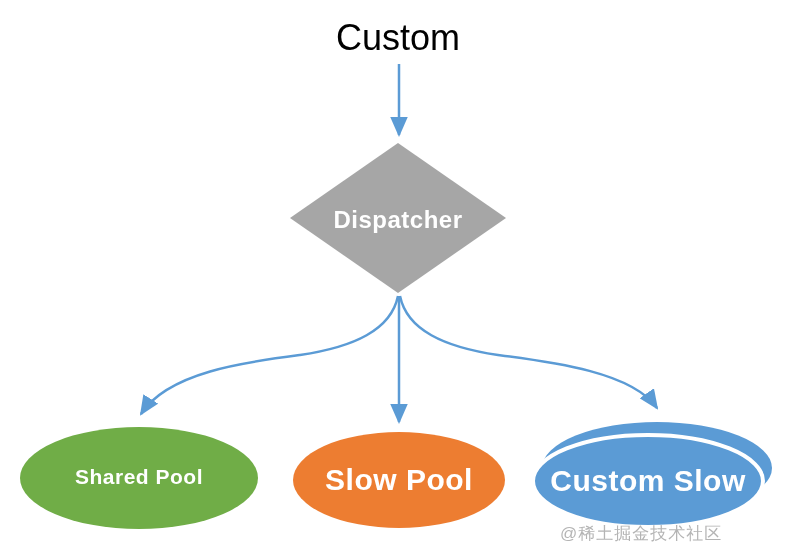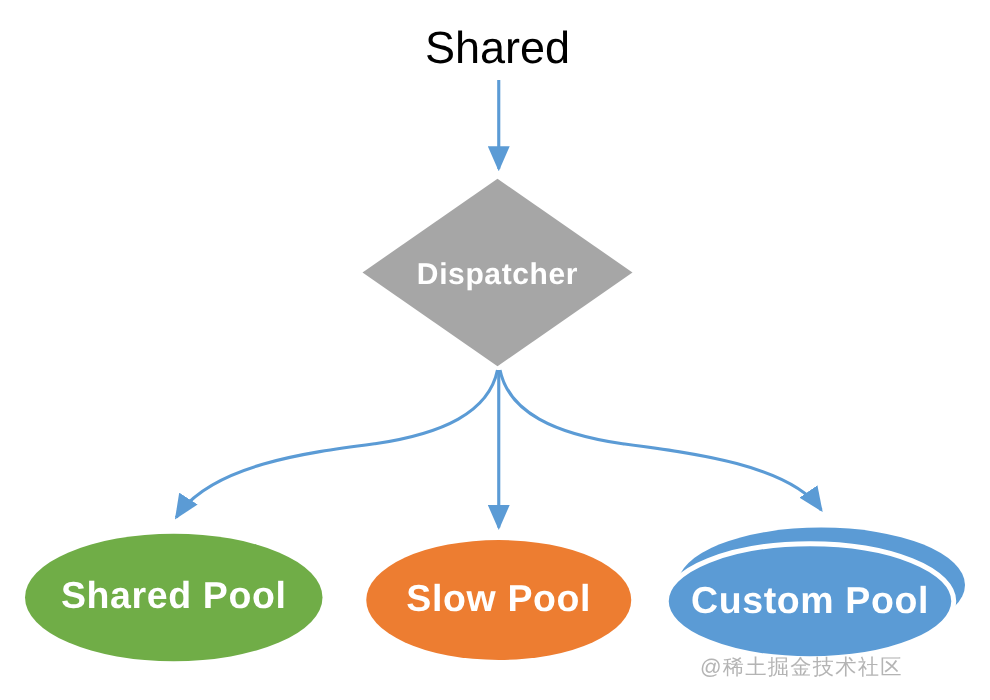--- a/index.html
+++ b/index.html
@@ -49,21 +49,21 @@
     top: 198px;
     width: 220px;
     height: 44px;
     font-size: 24px;
   }
   .shared-pool-label {
     left: 20px;
     top: 453px;
     width: 238px;
     height: 48px;
-    font-size: 30px;
+    font-size: 21px;
   }
   .slow-pool-label {
     left: 293px;
     top: 457px;
     width: 212px;
     height: 46px;
     font-size: 30px;
   }
   .custom-pool-label {
     left: 532px;
@@ -103,25 +103,25 @@
     <ellipse cx="648" cy="481" rx="115" ry="46" stroke="#FFFFFF" stroke-width="4" fill="#5B9BD5"></ellipse>
 
     <polygon points="398,143 506,218 398,293 290,218" fill="#A6A6A6"></polygon>
 
     <line x1="399" y1="64" x2="399" y2="135" fill="none" stroke-width="2.5" marker-end="url(#ah)" stroke="#5B9BD5"></line>
     <path d="M398,296 C391,330 354,347 300,355 C246,362 168,372 141,414" fill="none" stroke-width="2.5" marker-end="url(#ah)" stroke="#5B9BD5"></path>
     <line x1="399" y1="296" x2="399" y2="422" fill="none" stroke-width="2.5" marker-end="url(#ah)" stroke="#5B9BD5"></line>
     <path d="M400,296 C407,330 444,347 498,355 C552,362 632,372 657,408" fill="none" stroke-width="2.5" marker-end="url(#ah)" stroke="#5B9BD5"></path>
   </svg>
 
-  <div class="node-label request-label">Shared</div>
+  <div class="node-label request-label">Custom</div>
 
   <div class="node-label dispatcher-label">Dispatcher</div>
 
   <div class="node-label shared-pool-label">Shared Pool</div>
 
   <div class="node-label slow-pool-label">Slow Pool</div>
 
-  <div class="node-label custom-pool-label">Custom Pool</div>
+  <div class="node-label custom-pool-label">Custom Slow</div>
 
   <div class="watermark">@稀土掘金技术社区</div>
 
 </div>
 
 </body></html>

